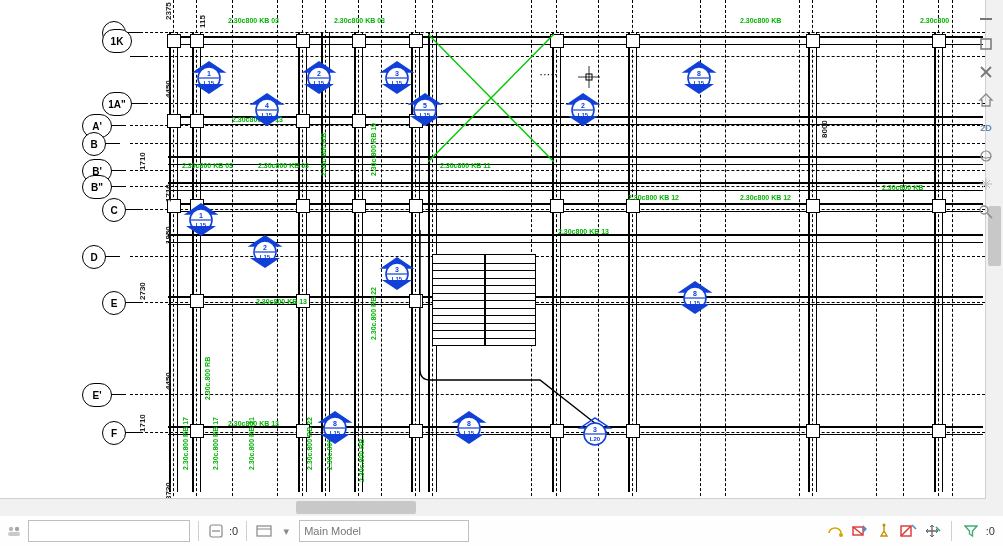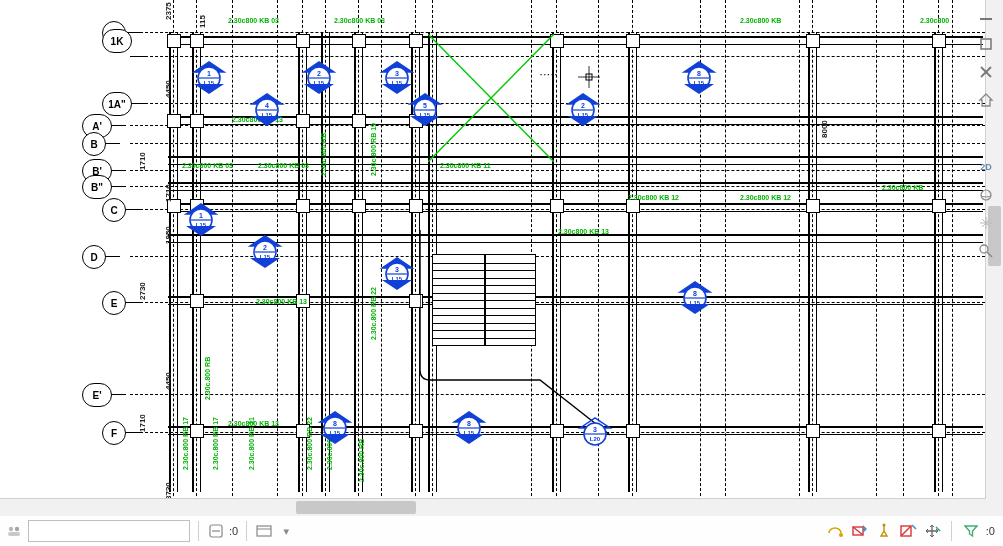--- a/index.html
+++ b/index.html
@@ -372,21 +372,21 @@
       <svg width="12" height="12">
         <line x1="1" y1="1" x2="11" y2="11" stroke="#777" stroke-width="1.8"></line>
         <line x1="11" y1="1" x2="1" y2="11" stroke="#777" stroke-width="1.8"></line>
       </svg>
     </div>
   <div class="vt">
       <svg width="16" height="16" viewBox="0 0 16 16">
         <path d="M2 8 L8 2 L14 8 L12 8 L12 14 L4 14 L4 8 Z" fill="none" stroke="#888" stroke-width="1.3"></path>
       </svg>
     </div>
-  <div class="vt" style="font-size:9px;color:#6a8ab0;font-weight:bold;margin-top:39px;">2D</div>
+  <div class="vt" style="font-size:9px;color:#6a8ab0;font-weight:bold;">2D</div>
   <div class="vt">
       <svg width="16" height="16" viewBox="0 0 16 16">
         <circle cx="8" cy="8" r="5" fill="none" stroke="#888" stroke-width="1.2"></circle>
         <path d="M13 8 a5 2 0 0 1 -10 0" fill="none" stroke="#888" stroke-width="1"></path>
       </svg>
     </div>
   <div class="vt">
       <svg width="16" height="16" viewBox="0 0 16 16">
         <path d="M8 2v12M2 8h12M4 4l8 8M12 4l-8 8" stroke="#b9b9b9" stroke-width="1"></path>
       </svg>
@@ -427,20 +427,23 @@
     <div class="sep"></div>
     <div class="sb-ico">
       <svg width="16" height="16" viewBox="0 0 16 16">
           <rect x="1" y="3" width="14" height="10" fill="none" stroke="#888" stroke-width="1.2"></rect>
           <line x1="1" y1="6" x2="15" y2="6" stroke="#888"></line>
         </svg>
     </div>
     <div class="sb-ico">
         <span style="color:#888">▾</span>
       </div>
+    <div class="main-model">
+      <span>Main Model</span>
+    </div>
   </div>
   <div class="right">
     <div class="sb-ico">
       <svg width="18" height="16" viewBox="0 0 18 16">
           <path d="M2 10c0-3 3-5 6-5s6 2 6 5" fill="none" stroke="#d9a400" stroke-width="1.6"></path>
           <circle cx="14" cy="12" r="2" fill="#d9a400"></circle>
         </svg>
     </div>
     <div class="sb-ico">
       <svg width="18" height="16" viewBox="0 0 18 16">

